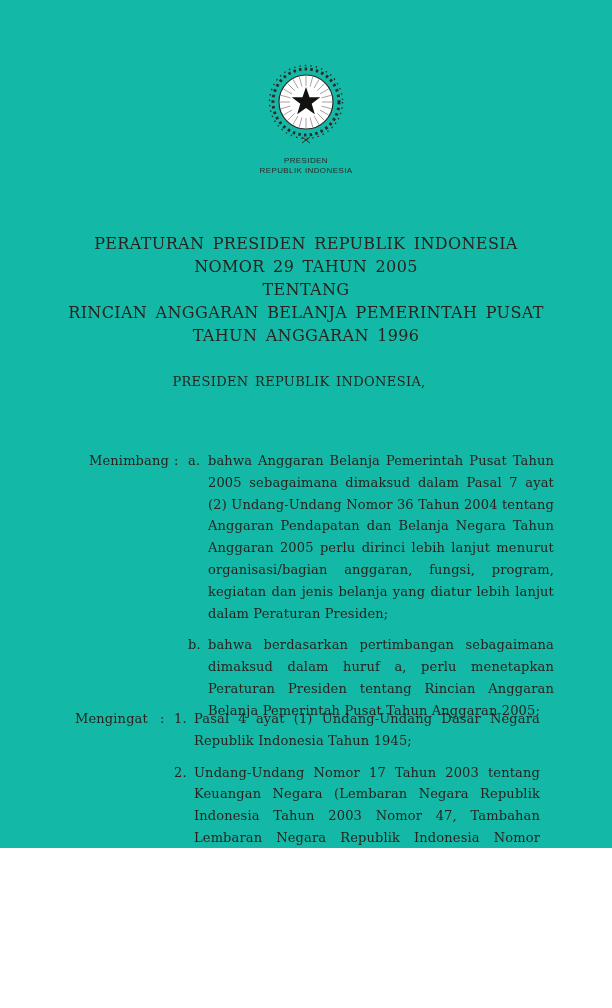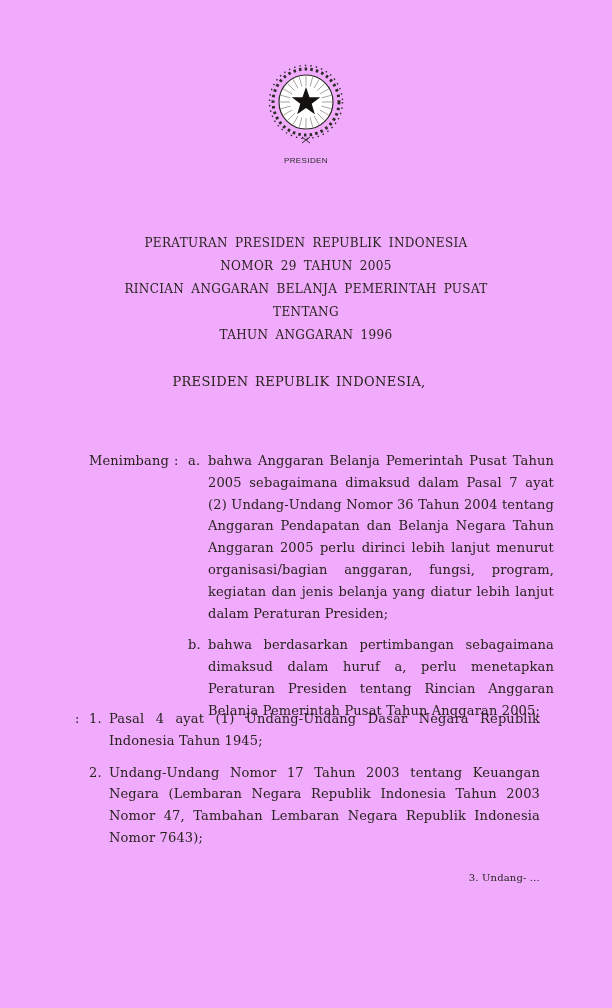--- a/index.html
+++ b/index.html
@@ -3,22 +3,22 @@
 <meta charset="utf-8">
 <style>
   html, body {
     margin: 0;
     padding: 0;
     background: #ffffff;
   }
   .page {
     position: relative;
     width: 612px;
-    height: 1008px;
-    background: #f0abfc;
+    height: 848px;
+    background: #14b8a6;
     font-family: "DejaVu Serif", "Liberation Serif", serif;
     color: #29231f;
     overflow: hidden;
   }
   .emblem {
     position: absolute;
     top: 58px;
     left: 50%;
     transform: translateX(-50%);
     width: 96px;
@@ -35,21 +35,21 @@
     line-height: 10px;
     letter-spacing: 0.4px;
     color: #2a2a2a;
   }
   .title-block {
     position: absolute;
     top: 232px;
     left: 0;
     right: 0;
     text-align: center;
-    font-size: 12px;
+    font-size: 16px;
     line-height: 23px;
     letter-spacing: 0.35px;
     word-spacing: 3px;
   }
   .salutation {
     position: absolute;
     top: 374px;
     left: 0;
     right: 14px;
     text-align: center;
@@ -94,27 +94,28 @@
       <circle cx="48" cy="44" r="33" fill="none" stroke="#2e2a28" stroke-width="3" stroke-dasharray="2.5 3.2"></circle>
       <circle cx="48" cy="44" r="27" fill="#ffffff" stroke="#2e2a28" stroke-width="1.2"></circle>
       <path stroke="#6b6560" stroke-width="0.6" fill="none" d="M64 44L74 44M63.5 48.1L73.1 50.7M61.9 52L70.5 57M59.3 55.3L66.4 62.4M56 57.9L61 66.5M52.1 59.5L54.7 69.1M48 60L48 70M43.9 59.5L41.3 69.1M40 57.9L35 66.5M36.7 55.3L29.6 62.4M34.1 52L25.5 57M32.5 48.1L22.9 50.7M32 44L22 44M32.5 39.9L22.9 37.3M34.1 36L25.5 31M36.7 32.7L29.6 25.6M40 30.1L35 21.5M43.9 28.5L41.3 18.9M48 28L48 18M52.1 28.5L54.7 18.9M56 30.1L61 21.5M59.3 32.7L66.4 25.6M61.9 36L70.5 31M63.5 39.9L73.1 37.3"></path>
       <polygon fill="#141210" points="48,29 51.53,39.15 62.27,39.36 53.71,45.85 56.82,56.14 48,50 39.18,56.14 42.29,45.85 33.73,39.36 44.47,39.15"></polygon>
       <path stroke="#2e2a28" stroke-width="1" fill="none" d="M44 79L52 85M52 79L44 85"></path>
     </svg>
   </div>
 
   <div class="emblem-caption">
     <div>PRESIDEN</div>
+    <div>REPUBLIK INDONESIA</div>
   </div>
 
   <div class="title-block">
     <div>PERATURAN PRESIDEN REPUBLIK INDONESIA</div>
     <div>NOMOR 29 TAHUN 2005</div>
+    <div>TENTANG</div>
     <div>RINCIAN ANGGARAN BELANJA PEMERINTAH PUSAT</div>
-    <div>TENTANG</div>
     <div>TAHUN ANGGARAN 1996</div>
   </div>
 
   <div class="salutation">PRESIDEN REPUBLIK INDONESIA,</div>
 
   <div class="clause clause-menimbang">
     <div class="clause-label">Menimbang</div>
     <div class="clause-colon">:</div>
     <div class="clause-items">
       <div class="item">
@@ -122,20 +123,21 @@
         <span class="item-text">bahwa Anggaran Belanja Pemerintah Pusat Tahun 2005 sebagaimana dimaksud dalam Pasal 7 ayat (2) Undang-Undang Nomor 36 Tahun 2004 tentang Anggaran Pendapatan dan Belanja Negara Tahun Anggaran 2005 perlu dirinci lebih lanjut menurut organisasi/bagian anggaran, fungsi, program, kegiatan dan jenis belanja yang diatur lebih lanjut dalam Peraturan Presiden;</span>
       </div>
       <div class="item">
         <span class="item-marker">b.</span>
         <span class="item-text">bahwa berdasarkan pertimbangan sebagaimana dimaksud dalam huruf a, perlu menetapkan Peraturan Presiden tentang Rincian Anggaran Belanja Pemerintah Pusat Tahun Anggaran 2005;</span>
       </div>
     </div>
   </div>
 
   <div class="clause clause-mengingat">
+    <div class="clause-label">Mengingat</div>
     <div class="clause-colon">:</div>
     <div class="clause-items">
       <div class="item">
         <span class="item-marker">1.</span>
         <span class="item-text">Pasal 4 ayat (1) Undang-Undang Dasar Negara Republik Indonesia Tahun 1945;</span>
       </div>
       <div class="item">
         <span class="item-marker">2.</span>
         <span class="item-text">Undang-Undang Nomor 17 Tahun 2003 tentang Keuangan Negara (Lembaran Negara Republik Indonesia Tahun 2003 Nomor 47, Tambahan Lembaran Negara Republik Indonesia Nomor 7643);</span>
       </div>

